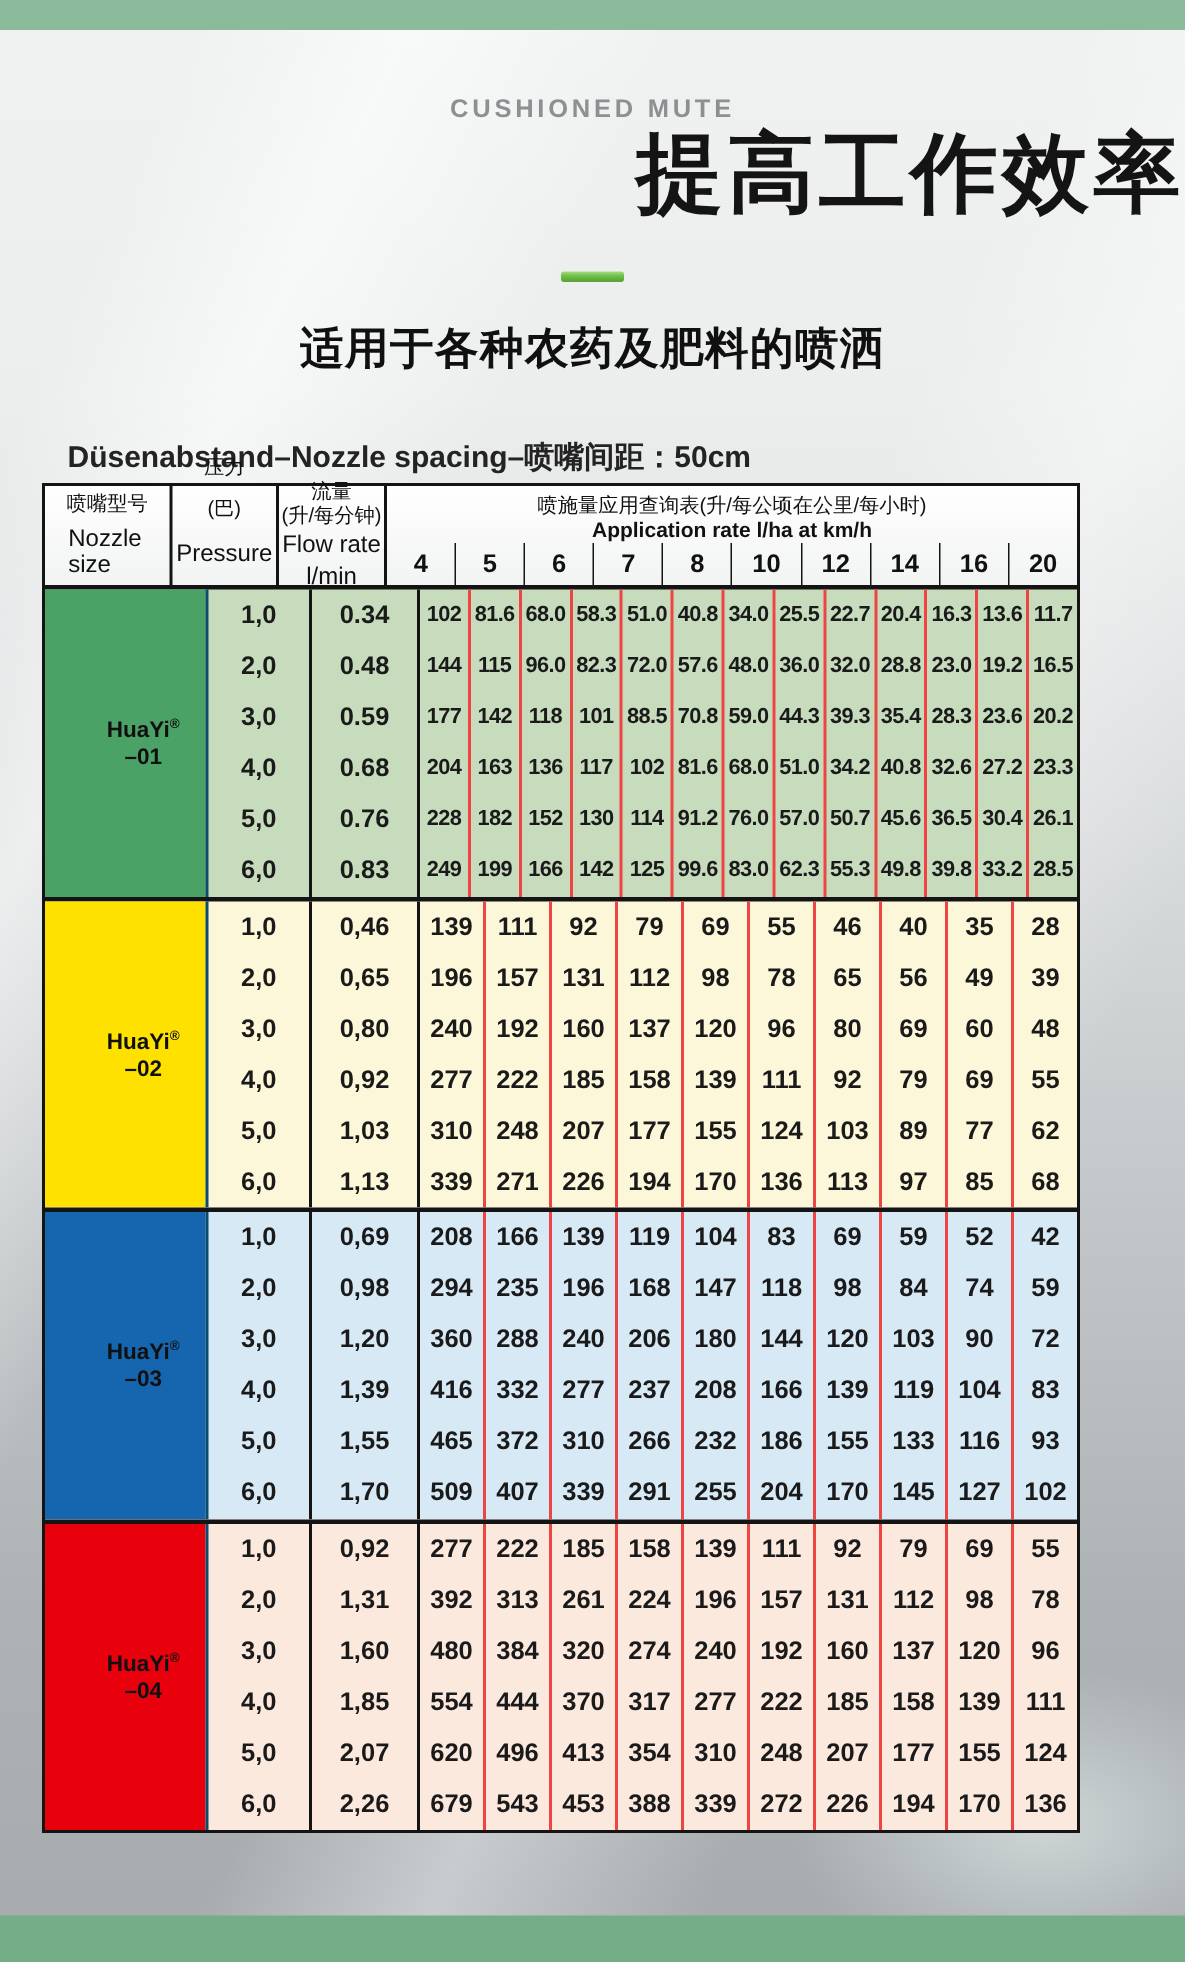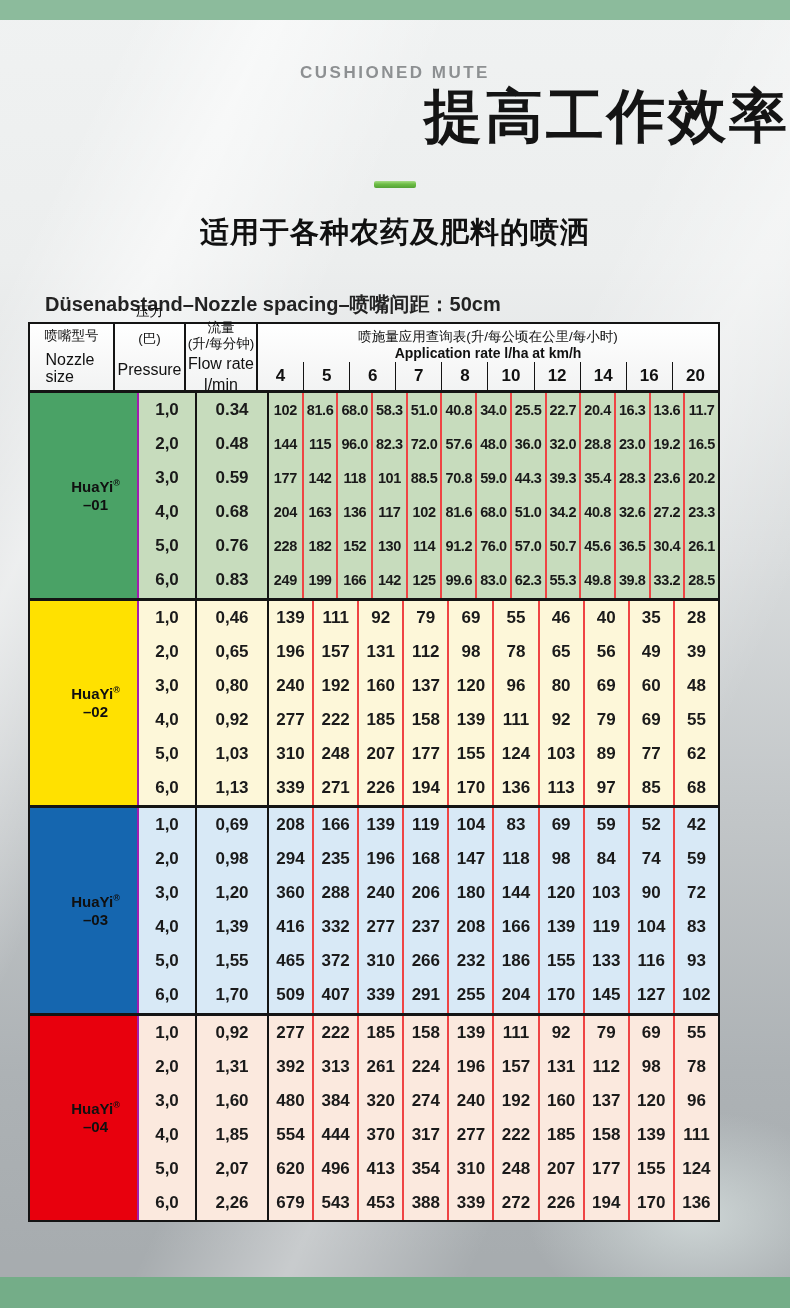--- a/index.html
+++ b/index.html
@@ -51,21 +51,21 @@
     font-size:17px;font-weight:bold;border-left:1.5px solid #141414;color:#111;}
   .speed:first-child{border-left:none;}
 
   
   .tbody{flex:1;display:flex;flex-direction:column;}
   .section{flex:1;display:flex;box-sizing:border-box;border-top:3px solid #141414;}
   .label-cell{width:83px;display:flex;flex-direction:column;align-items:center;justify-content:center;
     gap:1px;font-weight:bold;font-size:15px;color:#101010;padding-left:24px;}
   .model-name sup{font-size:9px;}
   .vcol{display:flex;flex-direction:column;box-sizing:border-box;}
-  .pressure-col{width:58px;border-left:2px solid #a21caf;}
+  .pressure-col{width:69px;border-left:2px solid #0c4a6e;}
   .flow-col{width:72px;border-left:2px solid #141414;}
   .cell{flex:1;display:flex;align-items:center;justify-content:center;
     font-weight:bold;font-size:17px;color:#1a1a1a;}
   .rates{flex:1;display:flex;border-left:2px solid #141414;}
   .rates .vcol{flex:1;border-left:2px solid #ef4444;}
   .rates .vcol:first-child{border-left:none;}
   .rates.dense .cell{font-size:14.5px;letter-spacing:-0.4px;}
 </style>
 </head>
 <body>

